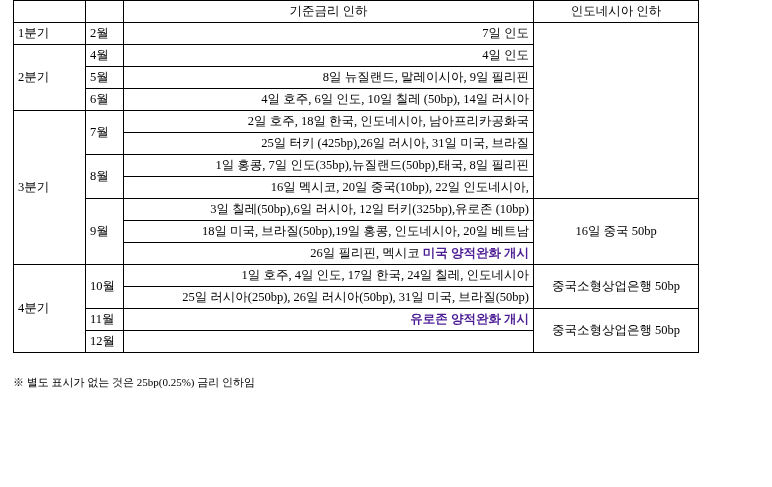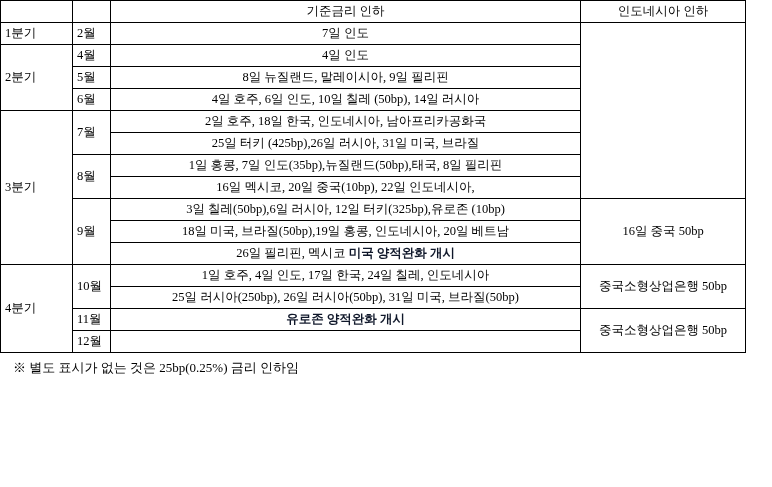--- a/index.html
+++ b/index.html
@@ -25,64 +25,65 @@
     text-align: center;
     font-size: 17px;
     font-weight: bold;
     letter-spacing: 0.5px;
     padding-top: 8px;
     padding-bottom: 9px;
     font-family: "Liberation Serif", "DejaVu Serif", serif;
   }
   table.main {
     border-collapse: collapse;
-    width: 746px;
+    margin-left: 13px;
+    width: 686px;
     table-layout: fixed;
   }
   table.main td {
     border: 1px solid #000000;
     font-size: 12.5px;
     padding: 2px 4px;
     vertical-align: middle;
     line-height: 1.15;
     height: 22px;
     box-sizing: border-box;
   }
   td.q-col {
     width: 72px;
   }
   td.m-col {
     width: 38px;
     text-align: left;
   }
   td.content-col {
-    text-align: center;
+    text-align: right;
     padding-left: 5px;
   }
   td.rrr-col {
     width: 165px;
     text-align: center;
     padding-left: 5px;
   }
   td.head {
     text-align: center;
     height: 30px;
     font-size: 13px;
   }
   .bold {
     font-weight: normal;
   }
   .blue {
-    color: #0f172a;
+    color: #4c1d95;
     font-weight: bold;
   }
   #footnote {
     margin-left: 13px;
-    margin-top: 6px;
-    font-size: 13px;
+    margin-top: 22px;
+    font-size: 11px;
   }
   .cell-text {
     display: inline;
   }
 </style>
 </head>
 <body>
 
 <div id="page">
 

